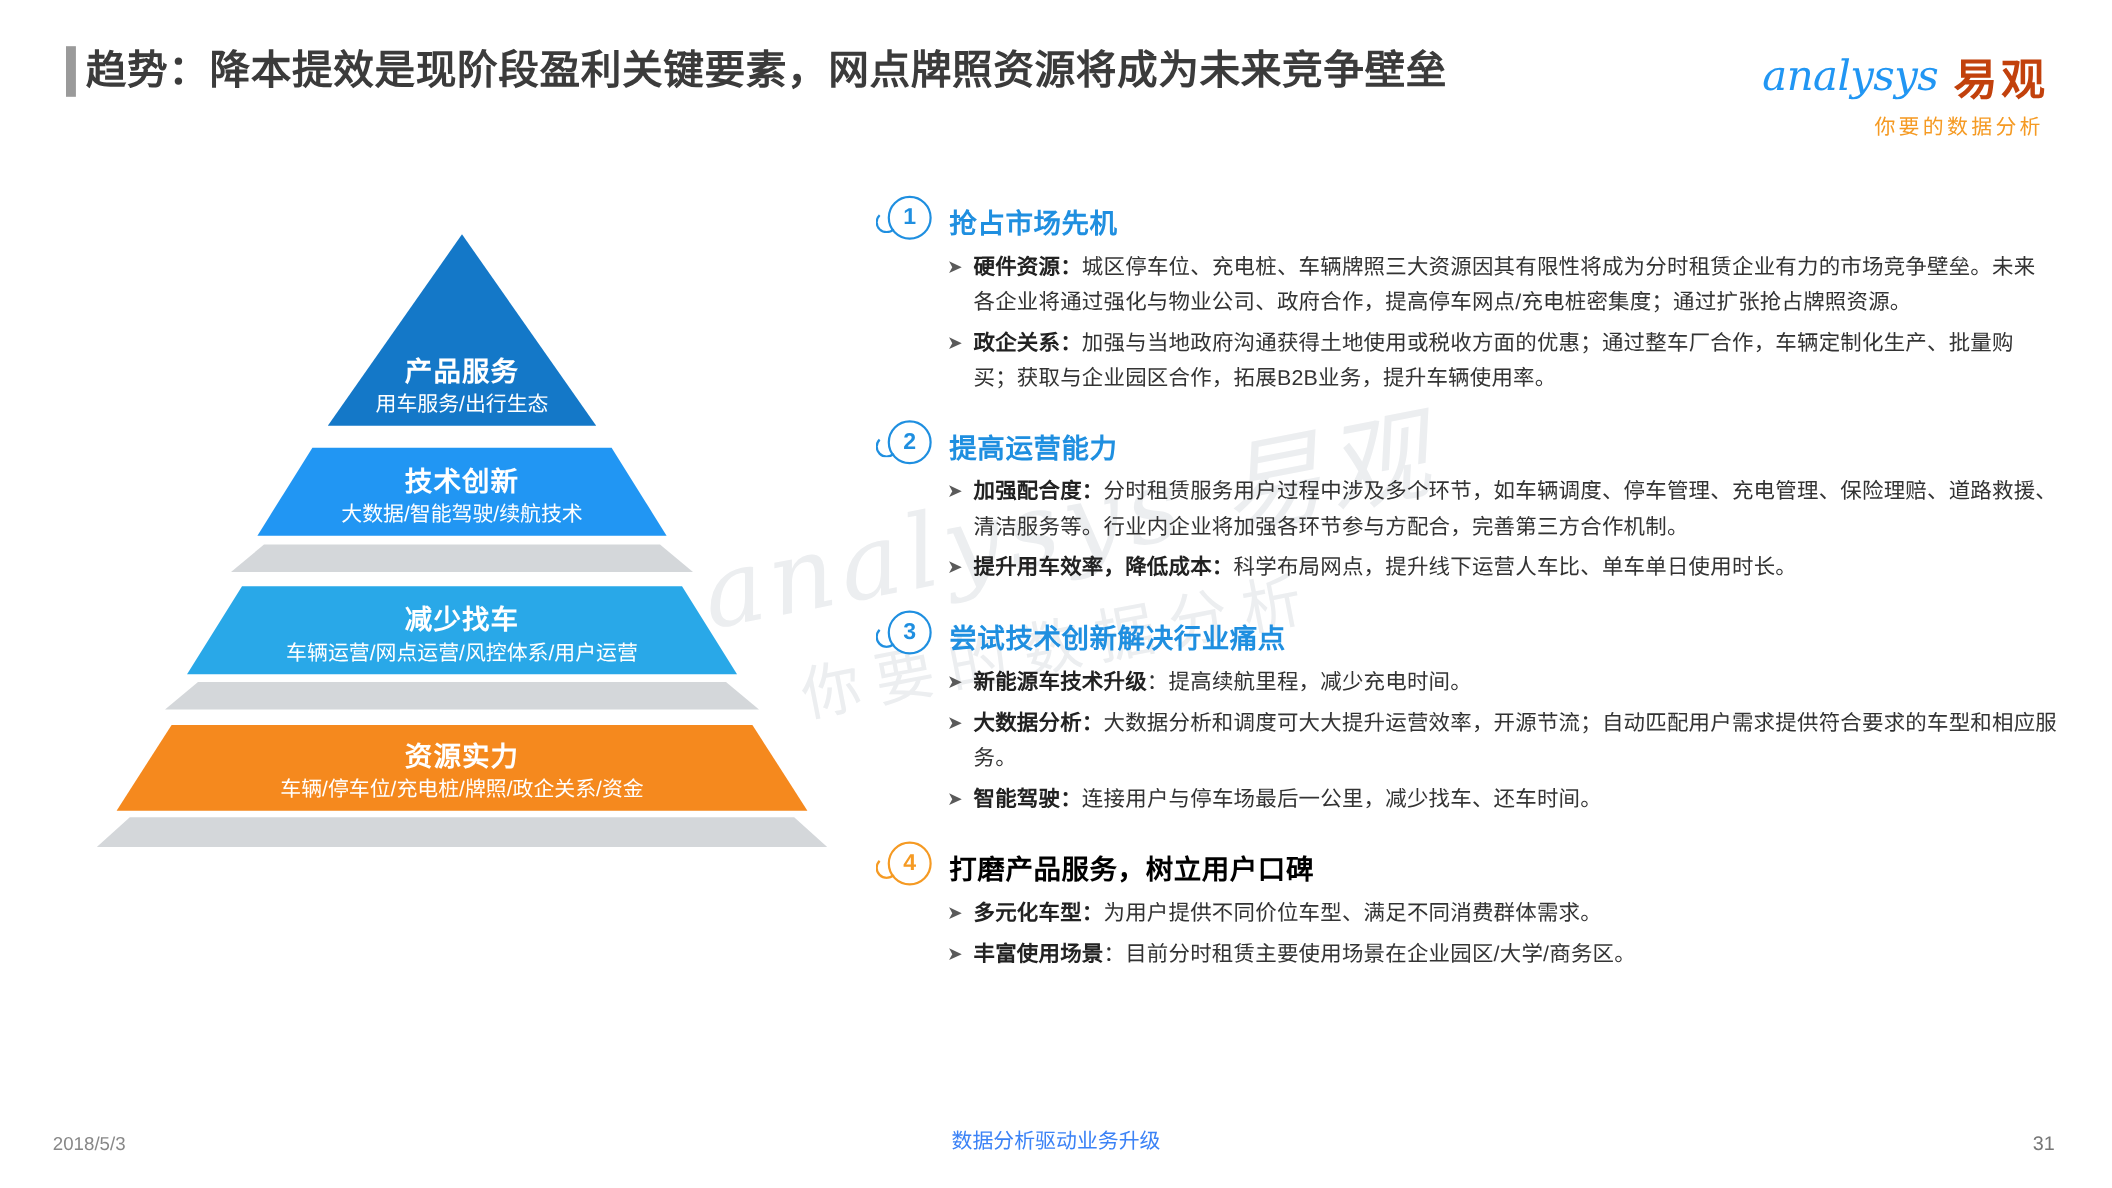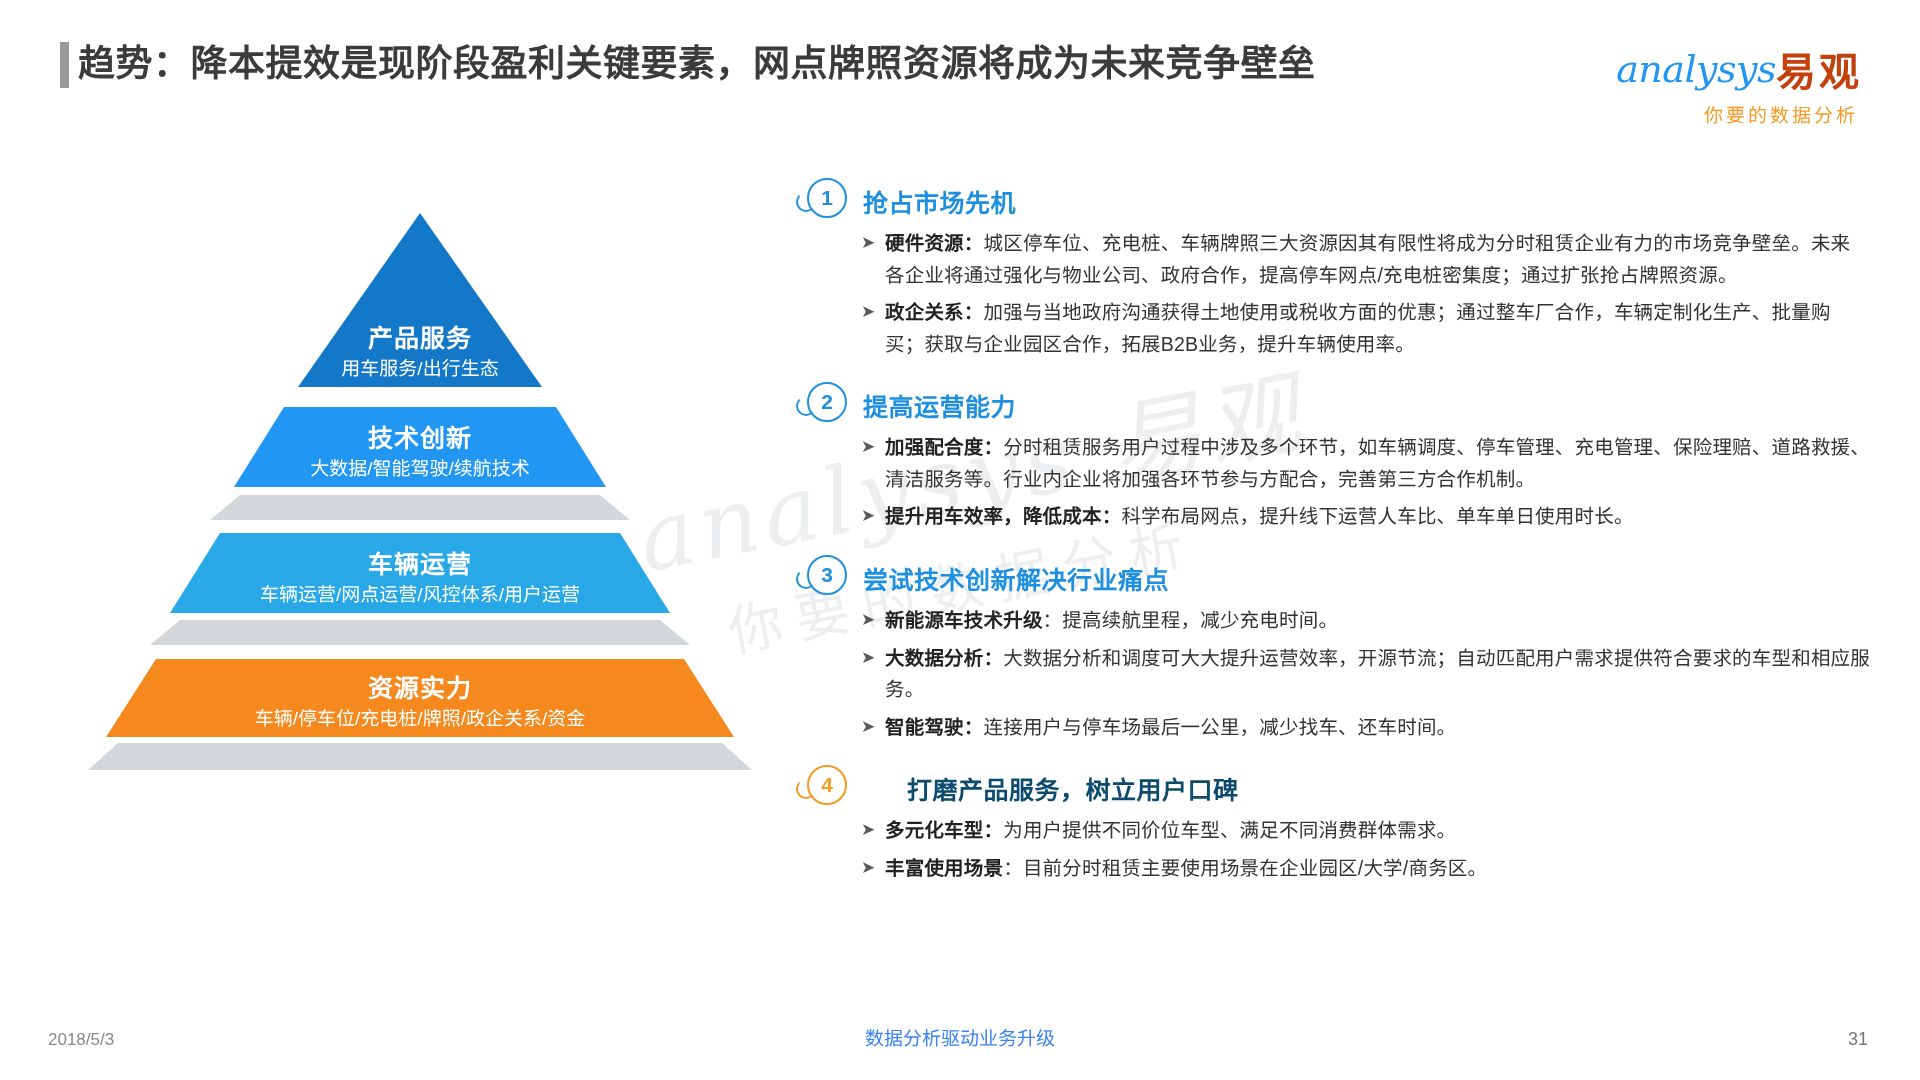--- a/index.html
+++ b/index.html
@@ -22,21 +22,21 @@
   .title-text {
     font-size: 37px; font-weight: bold; color: #3b3b3b;
     line-height: 1.42; letter-spacing: 0.5px;
   }
 
   
   .logo {
     position: absolute; right: 58px; top: 40px;
     text-align: center; width: 330px;
   }
-  .logo-row { display: flex; align-items: center; justify-content: flex-end; }
+  .logo-row { display: flex; align-items: center; justify-content: flex-end; gap: 14px; }
   .logo-mark {
     font-size: 38px; color: #2196f3; font-weight: normal;
     font-family: "DejaVu Serif", serif; font-style: italic;
     letter-spacing: -0.5px;
   }
   .logo-cn {
     font-size: 40px; font-weight: bold; color: #c2410c; letter-spacing: 3px;
   }
   .logo-sub {
     margin-top: 2px; font-size: 19px; color: #f59a23;
@@ -92,21 +92,21 @@
     border: 2.5px solid #1f8fe0; border-right-color: transparent;
     border-top-color: transparent; background: transparent;
   }
   .bullet-num.orange { border-color: #f59a23; color: #f59a23; }
   .bullet-num.orange::before { border-color: #f59a23; border-right-color: transparent; border-top-color: transparent; }
 
   .block-title {
     font-size: 25px; font-weight: bold; color: #1f8fe0;
     padding-top: 5px; letter-spacing: 0.5px;
   }
-  .block-title.orange { color: #0c4a6e; margin-left: 44px; }
+  .block-title.orange { color: #000000; }
 
   .items { margin: 9px 0 0 66px; }
   .item { display: flex; align-items: flex-start; margin-bottom: 6px; }
   .arrow {
     flex: 0 0 auto; width: 24px; font-size: 17px; color: #5a5a5a;
     line-height: 1.62; padding-top: 1px;
   }
   .item-text {
     font-size: 19.5px; color: #333; line-height: 1.62;
     letter-spacing: 0.2px;
@@ -169,21 +169,21 @@
 
     <div class="layer-label" style="top:148px;">
       <div class="layer-title">产品服务</div>
       <div class="layer-sub">用车服务/出行生态</div>
     </div>
     <div class="layer-label" style="top:248px;">
       <div class="layer-title">技术创新</div>
       <div class="layer-sub">大数据/智能驾驶/续航技术</div>
     </div>
     <div class="layer-label" style="top:374px;">
-      <div class="layer-title">车辆运营</div>
+      <div class="layer-title">减少找车</div>
       <div class="layer-sub">车辆运营/网点运营/风控体系/用户运营</div>
     </div>
     <div class="layer-label" style="top:498px;">
       <div class="layer-title">资源实力</div>
       <div class="layer-sub">车辆/停车位/充电桩/牌照/政企关系/资金</div>
     </div>
 
   </div>
 
   <div class="content">

